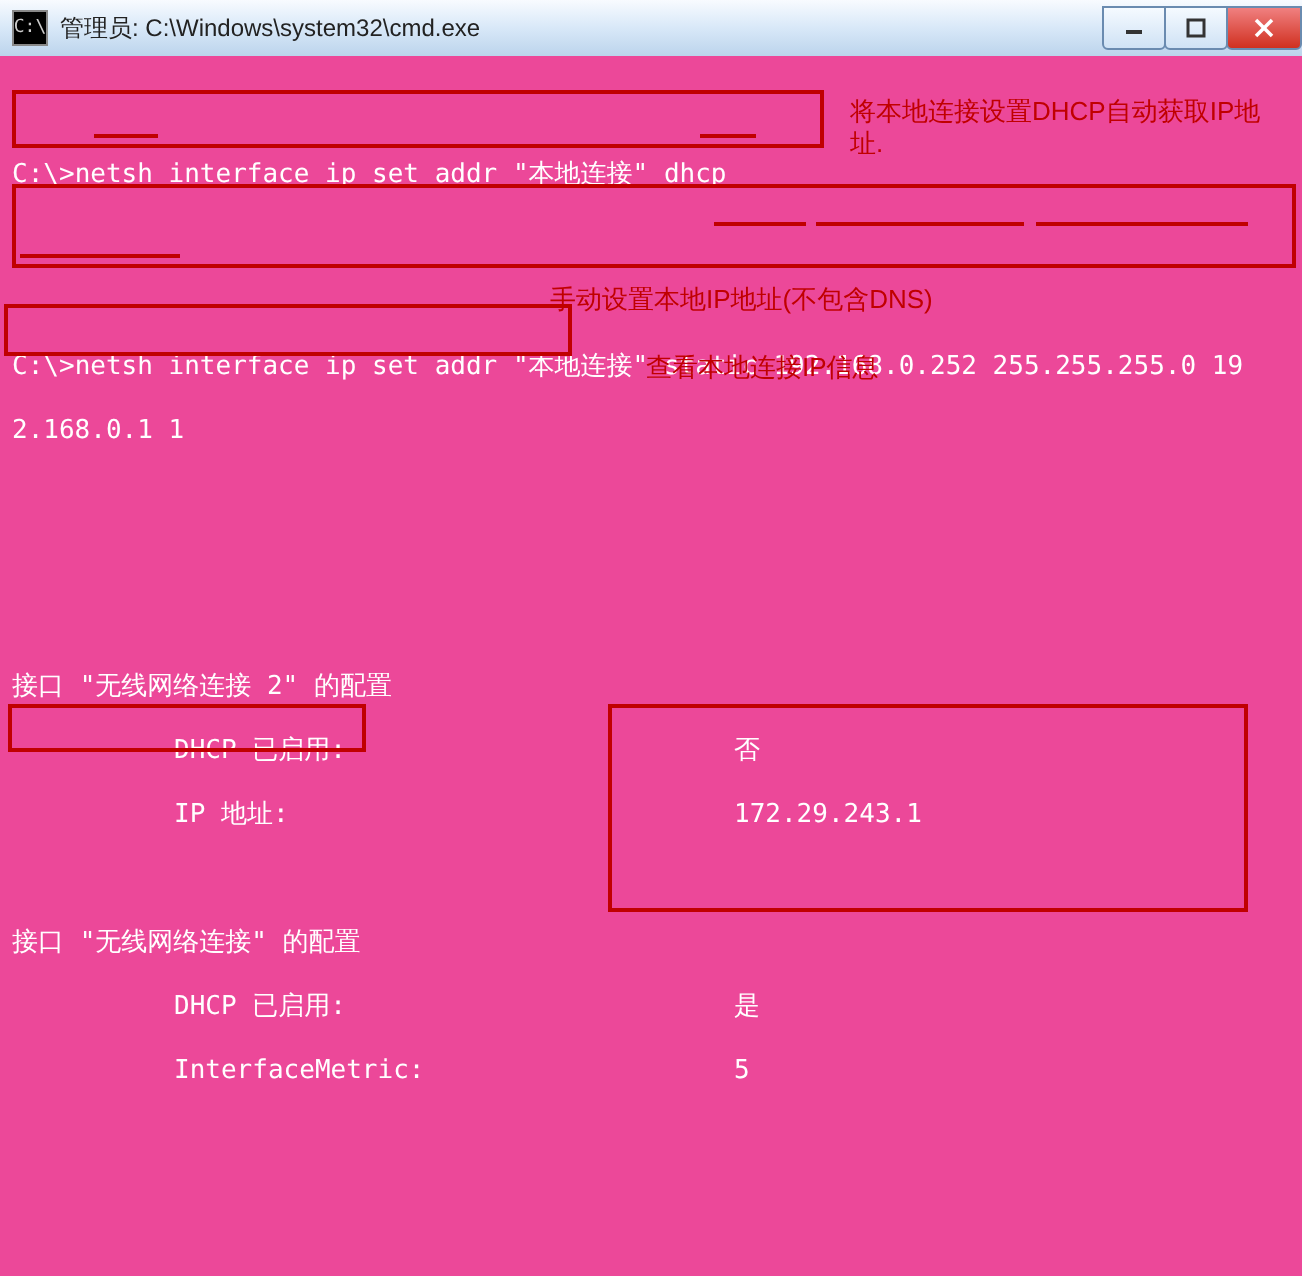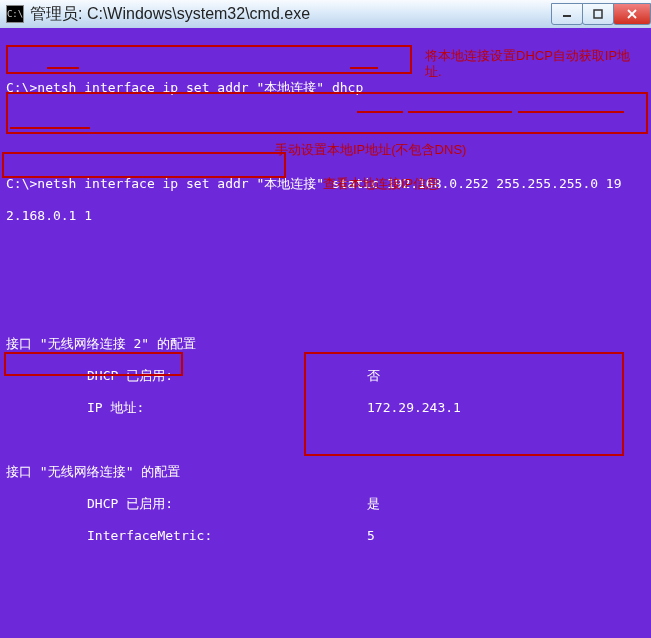--- a/index.html
+++ b/index.html
@@ -1,24 +1,24 @@
 <!DOCTYPE html>
 <html><head>
 <meta charset="utf-8">
 <style>
   html,body{margin:0;padding:0;background:#d4e2f0;font-family:"Microsoft YaHei","SimSun",sans-serif;}
   .window{width:651px;height:638px;position:relative;overflow:hidden;}
   .titlebar{height:28px;background:linear-gradient(to bottom,#f8fbff 0%,#d8e8f8 50%,#bcd4ec 100%);border-bottom:1px solid #6a8bb0;display:flex;align-items:center;padding-left:6px;}
   .titlebar .icon{width:16px;height:16px;background:#000;border:1px solid #888;margin-right:6px;display:flex;align-items:center;justify-content:center;color:#ccc;font-size:9px;font-family:Consolas,monospace;}
-  .titlebar-text{font-size:16px;color:#222;}
+  .titlebar-text{font-size:12px;color:#222;}
   .win-btns{margin-left:auto;display:flex;height:22px;}
   .win-btn{width:30px;height:20px;border:1px solid #6a8bb0;background:linear-gradient(to bottom,#f5faff,#cfe2f5);margin-left:-1px;display:flex;align-items:center;justify-content:center;font-size:10px;border-radius:0 0 3px 3px;}
   .win-btn.close{background:linear-gradient(to bottom,#f08080,#d03020);color:#fff;width:36px;}
   .win-btn svg{display:block;}
-  .term{position:absolute;top:28px;left:0;right:0;bottom:0;background:#6d28d9;color:#fff;font-family:"NSimSun","SimSun",Consolas,monospace;font-size:13px;line-height:16px;padding:4px 6px;white-space:pre;}
+  .term{position:absolute;top:28px;left:0;right:0;bottom:0;background:#ec4899;color:#fff;font-family:"NSimSun","SimSun",Consolas,monospace;font-size:13px;line-height:16px;padding:4px 6px;white-space:pre;}
   .box{border:2px solid #c00000;position:absolute;pointer-events:none;}
   .ann{position:absolute;color:#c00000;font-family:"Microsoft YaHei","SimSun",sans-serif;font-size:13px;line-height:16px;pointer-events:none;}
   .underline{position:absolute;height:2px;background:#c00000;pointer-events:none;}
   .term .line{height:16px;}
   .lbl{display:inline-block;width:280px;padding-left:41px;}
   .val{display:inline-block;}
   .indent{display:inline-block;width:40px;}
 </style>
 </head>
 <body>

